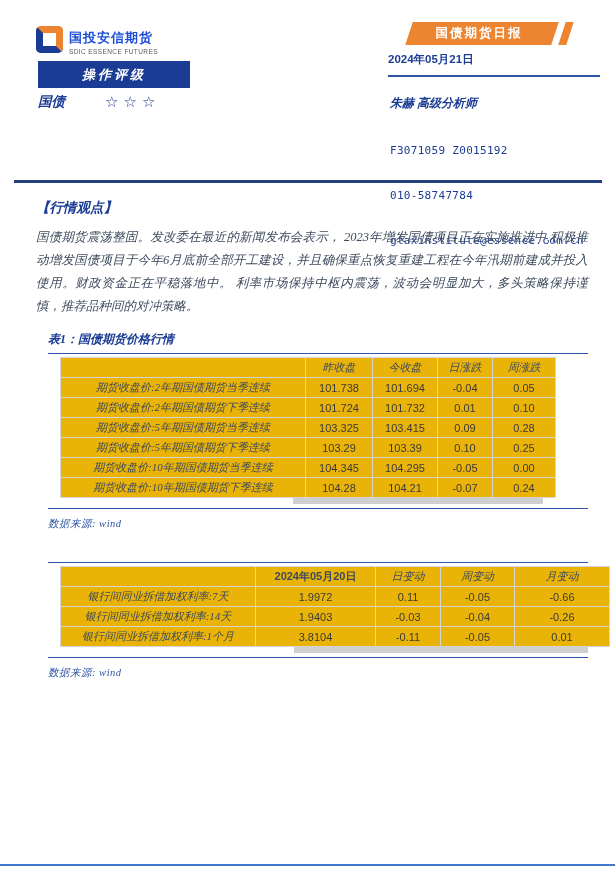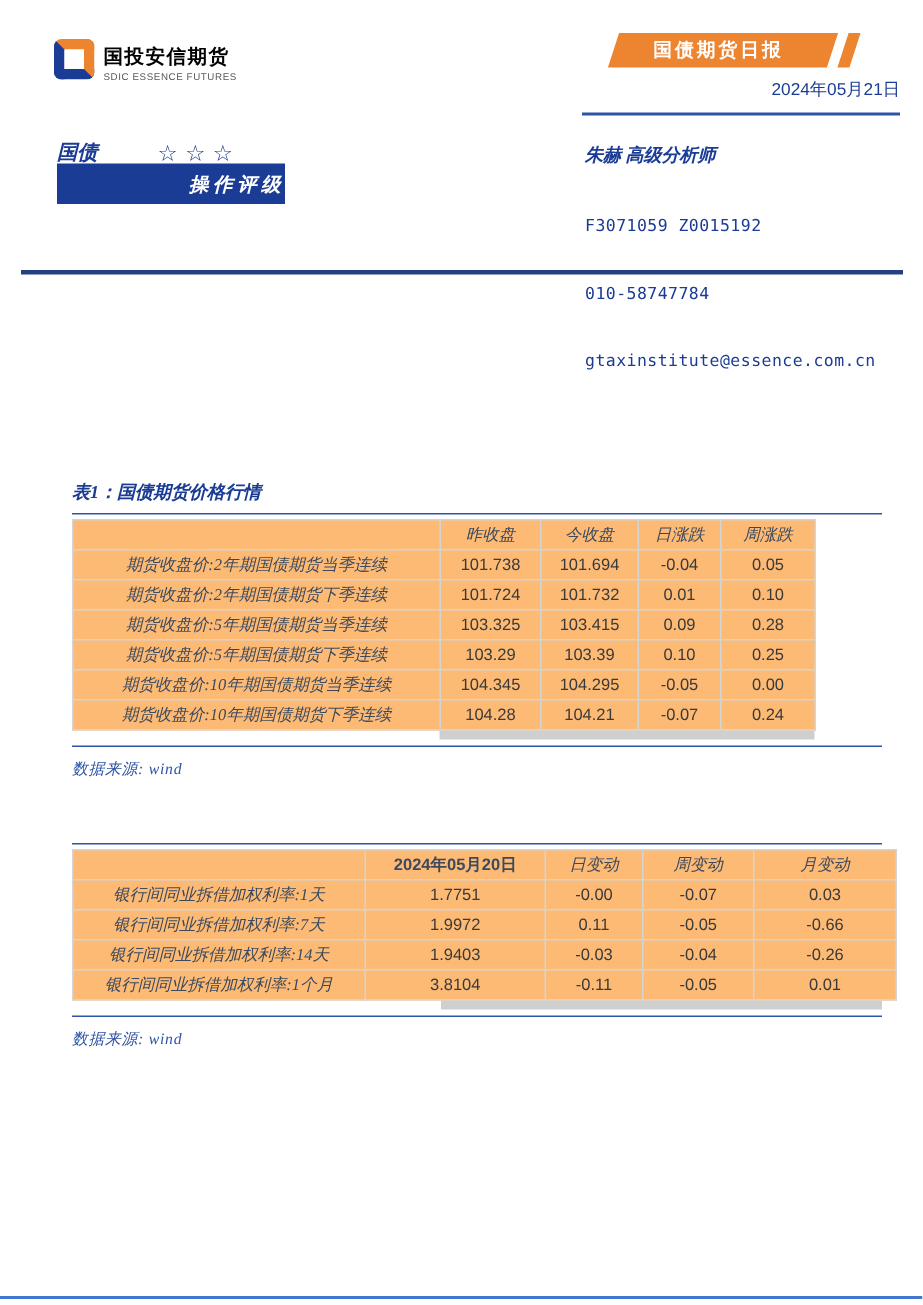--- a/index.html
+++ b/index.html
@@ -10,66 +10,66 @@
   *{box-sizing:border-box; margin:0; padding:0;}
   body{background:#fff; font-family:"Liberation Sans","DejaVu Sans",sans-serif;}
   .page{position:relative; width:615px; height:870px; background:#fff; overflow:hidden;}
 
   
   .logo{position:absolute; left:36px; top:26px; display:flex; align-items:flex-start;}
   .logo-mark{width:27px; height:27px; border-style:solid; border-width:7px;
     border-color:var(--orange) var(--orange) var(--navy) var(--navy);
     border-radius:5px; background:#fff;}
   .logo-text{margin-left:6px; padding-top:3px;}
-  .logo-name{font-size:13px; font-weight:bold; color:#000000; letter-spacing:1px;}
+  .logo-name{font-size:13px; font-weight:bold; color:#1d4ed8; letter-spacing:1px;}
   .logo-sub{font-size:6.5px; color:#5A5A5A; letter-spacing:.4px; margin-top:1px;}
   .rating-box{position:absolute; left:38px; top:61px; width:152px; height:27px;
     background:var(--navy); color:#fff; font-size:13px; font-weight:bold;
-    text-align:right; line-height:27px; letter-spacing:3px;
-    font-family:"Liberation Serif","DejaVu Serif",serif; font-style:italic;margin-top:48px;}
+    text-align:center; line-height:27px; letter-spacing:3px;
+    font-family:"Liberation Serif","DejaVu Serif",serif; font-style:italic;}
   .rating-row{position:absolute; left:38px; top:93px; display:flex; align-items:center;}
   .instrument{font-size:13.5px; font-weight:bold; color:var(--navy);
     font-family:"Liberation Serif","DejaVu Serif",serif; font-style:italic;}
   .stars{margin-left:40px; font-size:15px; color:var(--navy); letter-spacing:5px; font-weight:bold;}
 
   
   .banner{position:absolute; left:402px; top:22px; width:170px; height:23px;}
   .banner-bg{position:absolute; left:7px; top:0; width:146px; height:100%;
     background:var(--orange); transform:skewX(-18deg);}
   .banner-stripe{position:absolute; right:2px; top:0; width:8px; height:100%;
     background:var(--orange); transform:skewX(-18deg);}
   .banner-label{position:absolute; left:0; right:16px; top:0; line-height:23px;
     text-align:center; color:#fff; font-size:12.5px; font-weight:bold; letter-spacing:2px;
     font-family:"Liberation Serif","DejaVu Serif",serif;}
-  .report-date{position:absolute; left:388px; top:52px; width:212px; text-align:right;
-    color:var(--navy); font-size:11.5px; font-weight:normal; padding-bottom:8px;
+  .report-date{position:absolute; left:388px; top:52px; width:212px; text-align:left;
+    color:var(--navy); font-size:11.5px; font-weight:bold; padding-bottom:8px;
     border-bottom:2px solid var(--rule-blue);}
   .analyst{position:absolute; left:390px; top:95px; color:var(--navy);}
   .analyst-name{font-size:12px; font-weight:bold; margin-bottom:11px;
     font-family:"Liberation Serif","DejaVu Serif",serif; font-style:italic;}
   .analyst-cert,.analyst-phone,.analyst-email{font-family:"DejaVu Sans Mono",monospace;
     font-size:11px; margin-bottom:9px; letter-spacing:.3px;margin-top:32px;}
   .header-divider{position:absolute; left:14px; top:180px; width:588px; height:3px;
     background:var(--navy-dark);}
 
   
   .viewpoint{position:absolute; left:36px; top:199px; width:552px;}
   .viewpoint h2{font-size:13.5px; color:var(--navy); font-weight:bold;
     font-family:"Liberation Serif","DejaVu Serif",serif; font-style:italic;}
   .viewpoint p{margin-top:9px; font-size:12.5px; line-height:23px; color:var(--body-ink);
     text-align:justify; font-family:"Liberation Serif","DejaVu Serif",serif; font-style:italic;}
 
   
   .tblock{position:absolute; left:48px; width:540px;}
-  .tblock1{top:320px;} .tblock2{top:557px;}
+  .tblock1{top:331px;} .tblock2{top:557px;}
   .tblock h3{font-size:12px; font-weight:bold; color:var(--navy);
     font-family:"Liberation Serif","DejaVu Serif",serif; font-style:italic;}
   .rule{height:1px; background:var(--rule-blue); width:540px; margin-top:5px;}
   table{border-collapse:collapse; table-layout:fixed; margin-top:3px;
-    font-size:11px; color:var(--num-ink); background:#fdba74;}
+    font-size:11px; color:var(--num-ink); background:#eab308;margin-left:12px;}
   th,td{border:1px solid var(--table-border); text-align:center; height:20px; padding:0 2px;
     overflow:hidden; white-space:nowrap;}
   th, td:first-child{font-family:"Liberation Serif","DejaVu Serif",serif;
     font-style:italic; color:var(--body-ink); font-weight:normal;}
   .t1{width:495px;}
   .t1 th:nth-child(1),.t1 td:nth-child(1){width:245px;}
   .t1 th:nth-child(2),.t1 td:nth-child(2){width:67px;}
   .t1 th:nth-child(3),.t1 td:nth-child(3){width:65px;}
   .t1 th:nth-child(4),.t1 td:nth-child(4){width:55px;}
   .t1 th:nth-child(5),.t1 td:nth-child(5){width:63px;}
@@ -119,20 +119,24 @@
   </div>
   <div class="report-date">2024年05月21日</div>
   <div class="analyst">
     <div class="analyst-name">朱赫 高级分析师</div>
     <div class="analyst-cert">F3071059 Z0015192</div>
     <div class="analyst-phone">010-58747784</div>
     <div class="analyst-email">gtaxinstitute@essence.com.cn</div>
   </div>
   <div class="header-divider"></div>
 
+  <section class="viewpoint">
+    <h2>【行情观点】</h2>
+    <p>国债期货震荡整固。发改委在最近的新闻发布会表示， 2023年增发国债项目正在实施推进中,积极推动增发国债项目于今年6月底前全部开工建设，并且确保重点恢复重建工程在今年汛期前建成并投入使用。财政资金正在平稳落地中。 利率市场保持中枢内震荡，波动会明显加大，多头策略保持谨慎，推荐品种间的对冲策略。</p>
+  </section>
 
   <section class="tblock tblock1">
     <h3>表1：国债期货价格行情</h3>
     <div class="rule"></div>
     <table class="t1">
         <thead>
           <tr>
             <th></th>
             <th>昨收盘</th>
             <th>今收盘</th>
@@ -197,27 +201,20 @@
           <tr>
             <th></th>
             <th>2024年05月20日</th>
             <th>日变动</th>
             <th>周变动</th>
             <th>月变动</th>
           </tr>
         </thead>
         <tbody>
           <tr>
-            <td>银行间同业拆借加权利率:1天</td>
-            <td>1.7751</td>
-            <td>-0.00</td>
-            <td>-0.07</td>
-            <td>0.03</td>
-          </tr>
-          <tr>
             <td>银行间同业拆借加权利率:7天</td>
             <td>1.9972</td>
             <td>0.11</td>
             <td>-0.05</td>
             <td>-0.66</td>
           </tr>
           <tr>
             <td>银行间同业拆借加权利率:14天</td>
             <td>1.9403</td>
             <td>-0.03</td>

